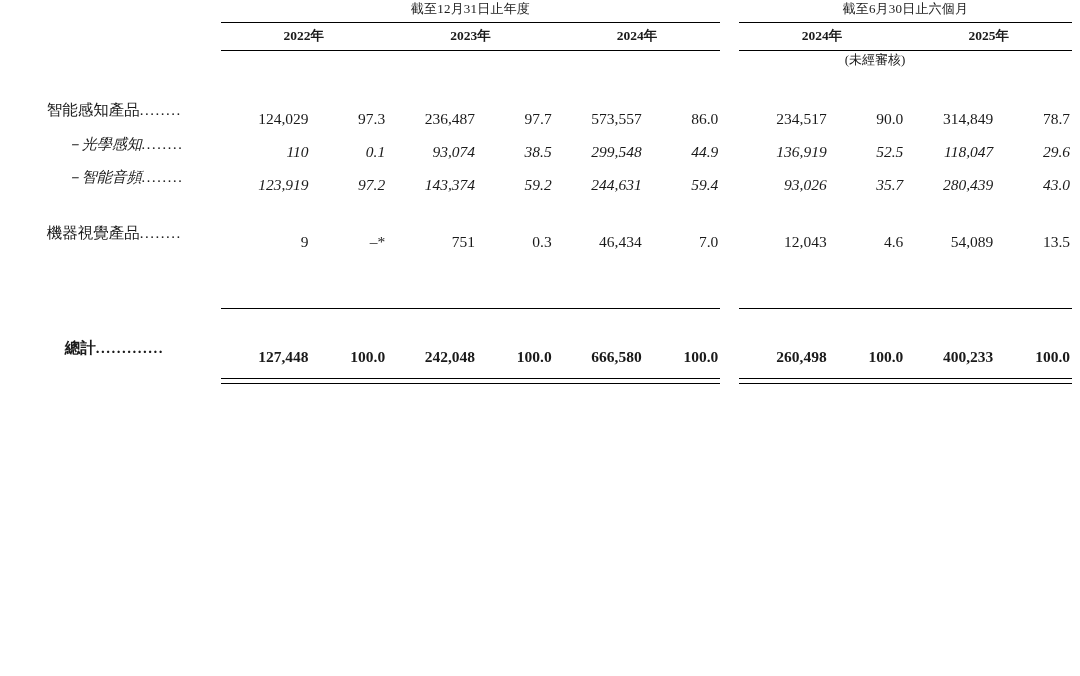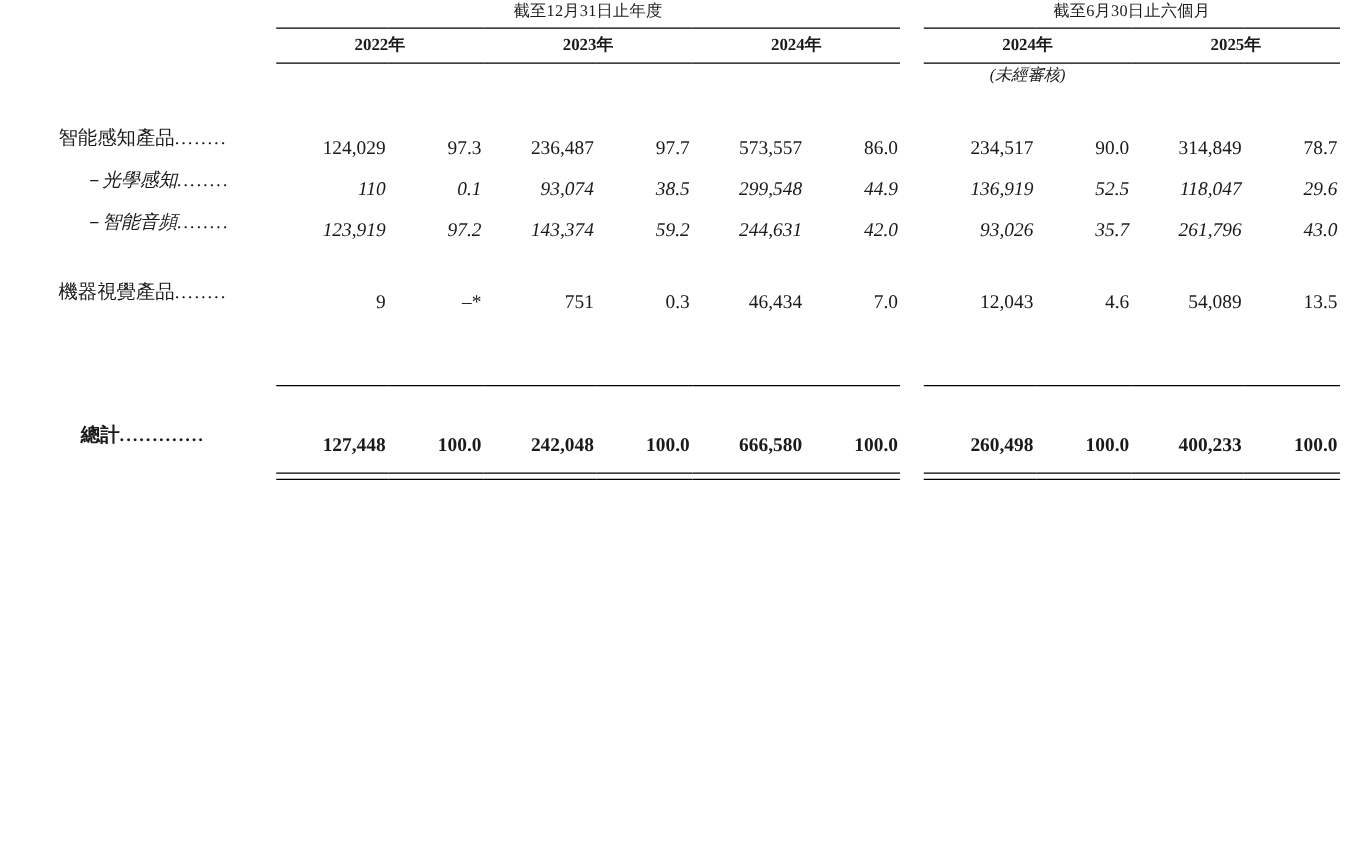--- a/index.html
+++ b/index.html
@@ -63,23 +63,22 @@
   }
   .unit-head {
     text-align: center;
     font-size: 13px;
     font-style: italic;
     padding-top: 5px;
     padding-bottom: 2px;
     white-space: nowrap;
   }
   .unit-sub {
-    text-align: center;
+    text-align: right;
     font-size: 13px;
-    font-style: italic;
     padding-bottom: 2px;
     white-space: nowrap;
   }
 
   
   .lbl {
     font-size: 15.5px;
     text-align: center;
     white-space: nowrap;
     padding-top: 7px;
@@ -221,25 +220,25 @@
       <td class="num ital">29.6</td>
     </tr>
 
     <tr>
       <td class="lbl indent"><span>－智能音頻</span><span class="dots">........</span></td>
       <td class="num ital">123,919</td>
       <td class="num ital">97.2</td>
       <td class="num ital">143,374</td>
       <td class="num ital">59.2</td>
       <td class="num ital">244,631</td>
-      <td class="num ital">42.0</td>
+      <td class="num ital">59.4</td>
       <td></td>
       <td class="num ital">93,026</td>
       <td class="num ital">35.7</td>
-      <td class="num ital">261,796</td>
+      <td class="num ital">280,439</td>
       <td class="num ital">43.0</td>
     </tr>
 
 
     <tr class="row-gap">
           <td colspan="12"></td>
         </tr>
 
     <tr>
       <td class="lbl"><span>機器視覺產品</span><span class="dots">........</span></td>

